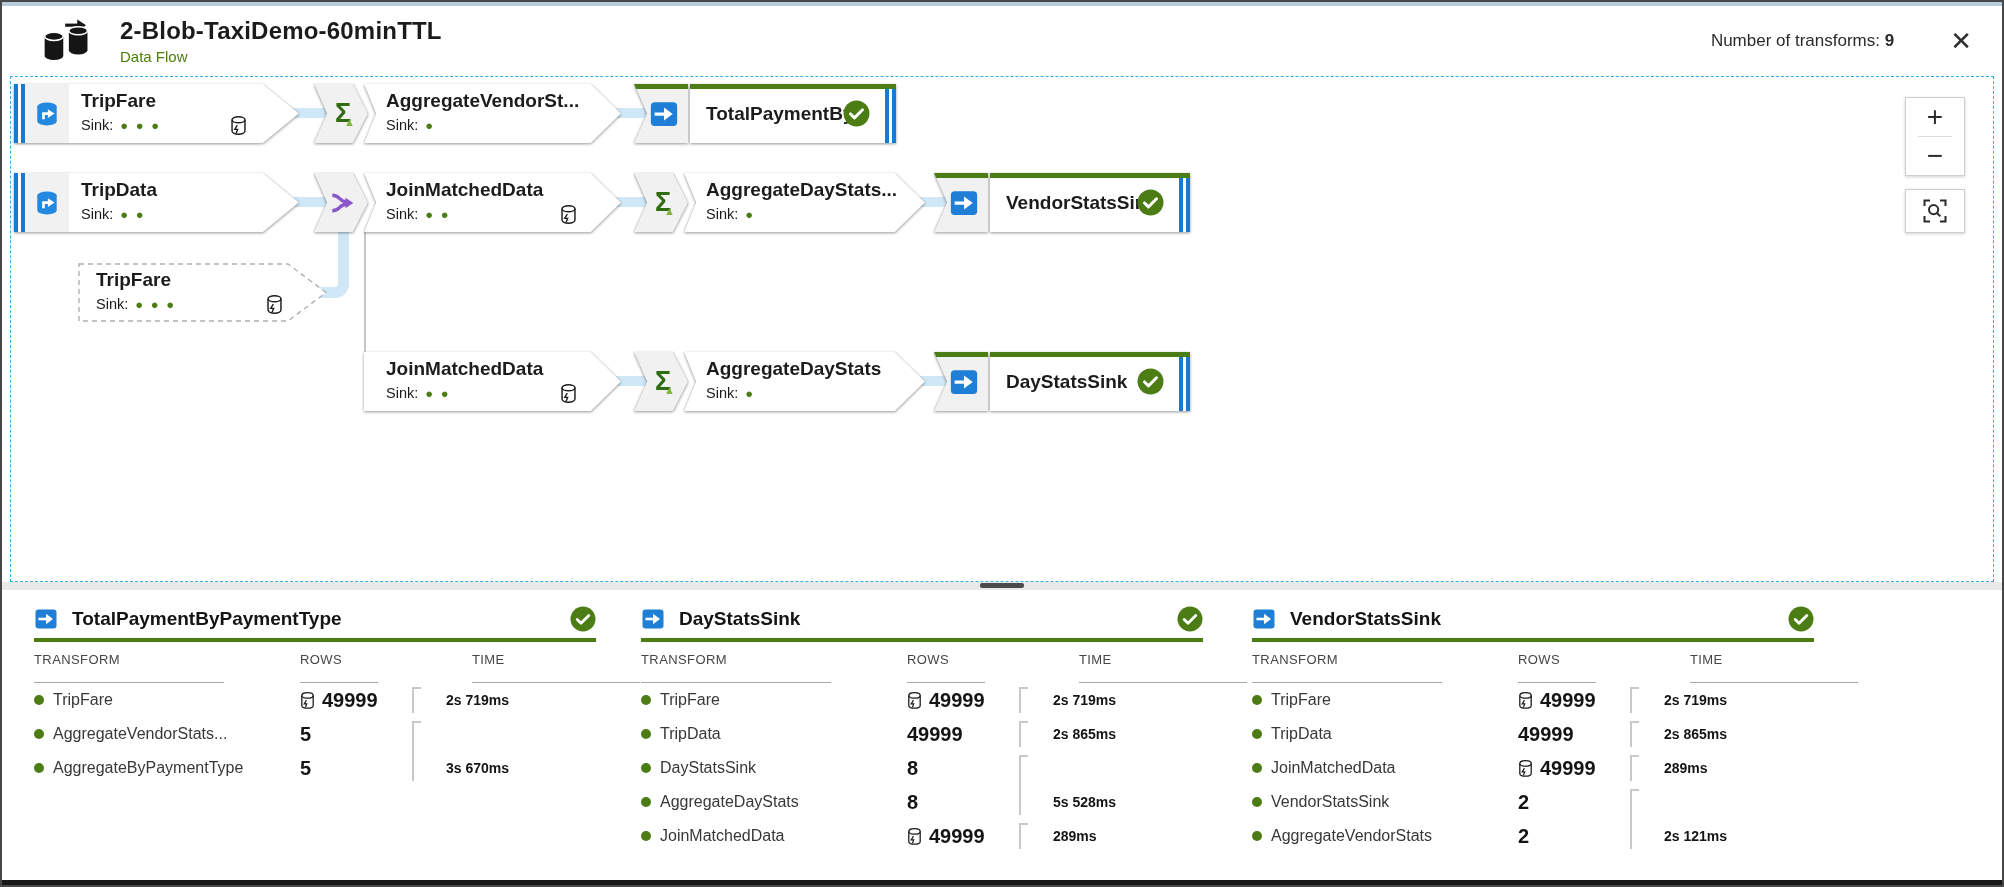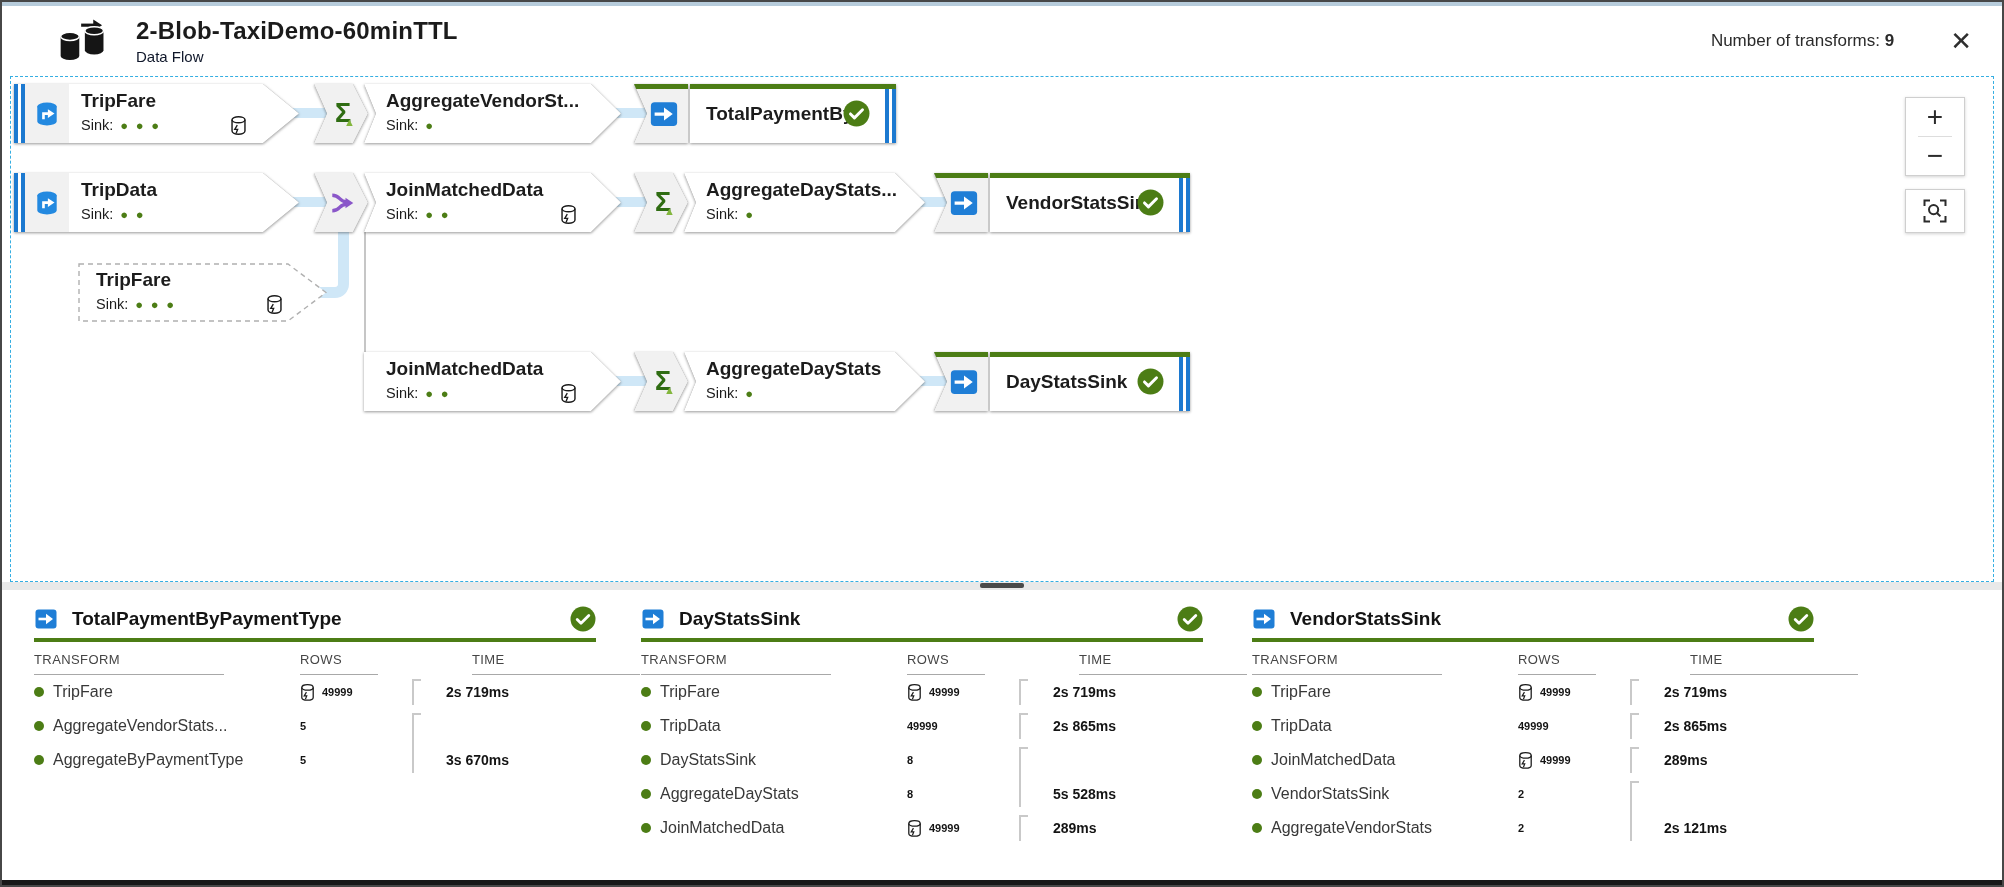--- a/index.html
+++ b/index.html
@@ -1,25 +1,25 @@
 <!DOCTYPE html>
 <html><head>
 <meta charset="utf-8">
 <style>
   * { margin:0; padding:0; box-sizing:border-box; }
   html,body { width:2004px; height:887px; font-family:"Liberation Sans", sans-serif; background:#fff; }
   #frame { position:relative; width:2004px; height:887px; border:2px solid #474747; background:#fff; overflow:hidden; }
   #topstrip { height:4px; background:#b7ccdb; }
 
   
-  #hdr { height:70px; display:flex; align-items:center; padding:0 18px 0 54px; background:#fff; }
+  #hdr { height:70px; display:flex; align-items:center; padding:0 18px 0 38px; background:#fff; }
   #hdr .dbic { width:54px; height:48px; margin-right:26px; flex:0 0 auto; }
   #hdr .tblock { display:flex; flex-direction:column; }
   #hdr .title { font-size:24px; font-weight:600; color:#1b1b1b; letter-spacing:.2px; }
-  #hdr .subtitle { font-size:15px; color:#0f172a; margin-top:3px; }
+  #hdr .subtitle { font-size:15px; color:#4d7c0f; margin-top:3px; }
   #hdr .spacer { flex:1; }
   #hdr .ntrans { font-size:17px; color:#2b2b2b; margin-right:44px; }
   #hdr .ntrans b { font-weight:700; }
   #hdr .closeb { font-size:26px; font-weight:300; color:#2e2e2e; line-height:1; padding:6px 12px; cursor:pointer; background:none; border:none; font-family:"Liberation Sans",sans-serif;}
 
   
   #canvas { position:absolute; left:8px; right:8px; top:74px; height:506px; border:1px dashed #35aee2; background:#fff; }
 
   .conn { position:absolute; height:10px; background:#cfe7f7; z-index:0; }
   .elbow { position:absolute; left:308px; top:155px; width:30px; height:66px;
@@ -81,26 +81,26 @@
 
   
   #panel { position:absolute; left:0; right:0; top:588px; height:294px; background:#fff; }
   .mtable { position:absolute; top:12px; width:562px; }
   .thead { height:34px; display:flex; align-items:center; }
   .thead .sic { width:24px; height:24px; flex:0 0 auto; }
   .thead .ttitle { margin-left:14px; font-size:19px; font-weight:700; color:#141414; white-space:nowrap; }
   .thead .tcheck { margin-left:auto; width:26px; height:26px; }
   .gline { height:4px; background:#4c7d15; margin-top:2px; }
   .cols { display:grid; grid-template-columns:266px 128px 168px; margin-top:10px; font-size:13px; color:#454545; letter-spacing:.4px; }
-  .cols span i { font-style:normal; display:inline-block; border-bottom:1px solid #a8a8a8; padding-bottom:7px; }
+  .cols span i { font-style:normal; display:inline-block; border-bottom:1px solid #a8a8a8; padding-bottom:15px; }
   .cols .u1 i { width:190px; } .cols .u2 i { width:78px; } .cols .u3 i { width:168px;margin-left:44px; }
   .trow { display:grid; grid-template-columns:266px 128px 168px; height:34px; align-items:center; position:relative; }
   .nm { font-size:16px; color:#383838; display:flex; align-items:center; white-space:nowrap; overflow:hidden; }
   .dot { width:10px; height:10px; border-radius:50%; background:#4c7d15; margin-right:9px; flex:0 0 auto; }
-  .val { font-size:11px; font-weight:600; color:#141414; display:flex; align-items:center; gap:7px; }
+  .val { font-size:20px; font-weight:600; color:#141414; display:flex; align-items:center; gap:7px; }
   .val .cacheic2 { width:15px; height:19px; }
   .tcell { position:relative; padding-left:18px; font-size:14px; font-weight:600; color:#141414; height:34px; line-height:34px; }
   .br { position:absolute; left:-16px; top:4px; width:9px; border-left:2px solid #c9c9c9; border-top:2px solid #c9c9c9; }
   .br1 { height:26px; } .br2 { height:60px; }
 
   #bottombar { position:absolute; left:0; right:0; bottom:0; height:5px; background:#181818; }
 </style>
 </head>
 <body>
 

